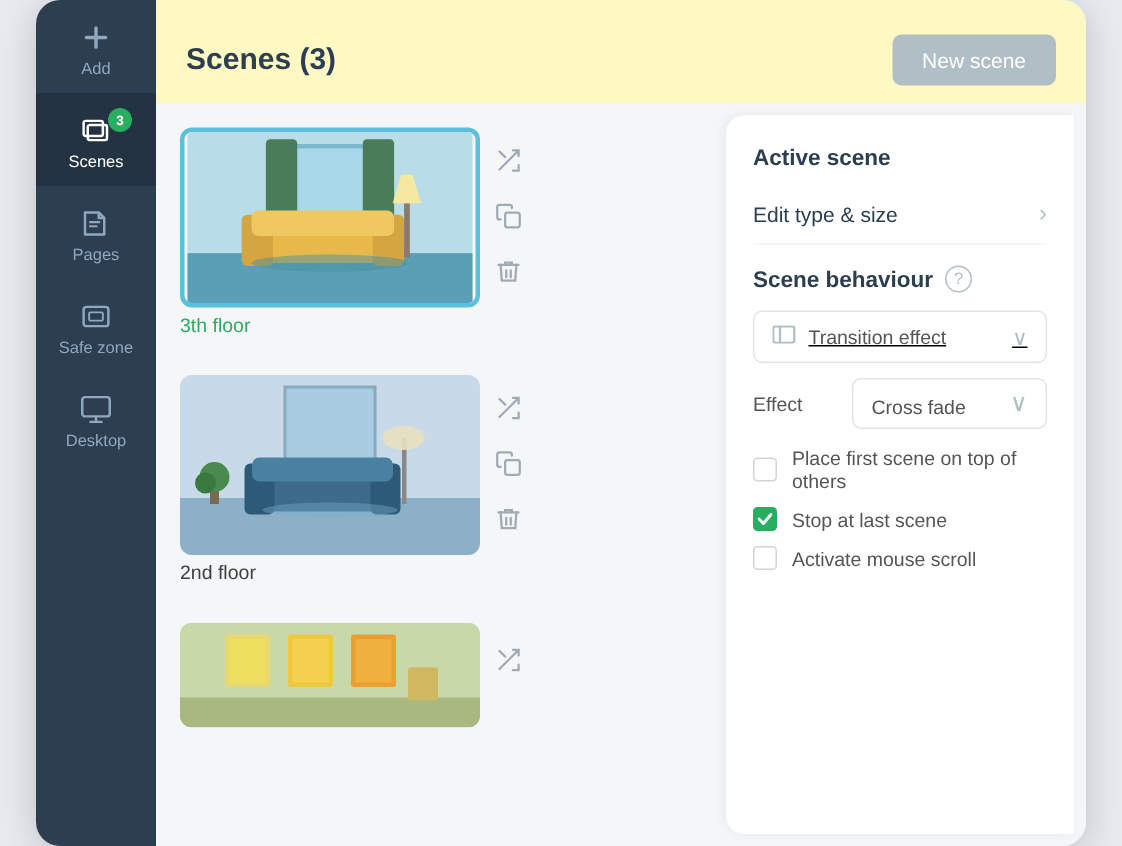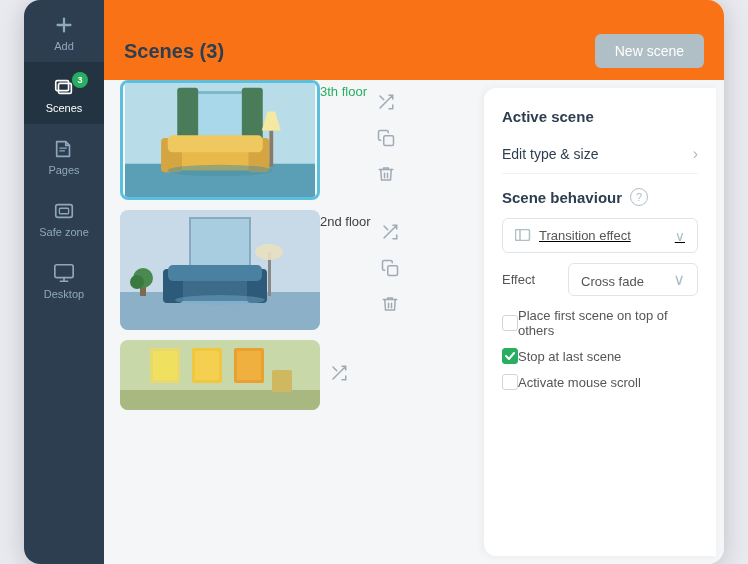--- a/index.html
+++ b/index.html
@@ -66,22 +66,22 @@
       flex: 1;
       display: flex;
       flex-direction: column;
       background: #f5f6f8;
       overflow: hidden;
     }
     .top-bar {
       display: flex;
       align-items: center;
       justify-content: space-between;
-      padding: 34px 20px 12px;
-      background: #f97316;
+      padding: 23px 20px 12px;
+      background: #fef9c3;
     }
     .top-bar-title {
       font-size: 20px;
       font-weight: 600;
       color: #2c3e50;
     }
     .btn-new-scene {
       background: #b0bec5;
       color: #fff;
       border: none;
@@ -142,21 +142,22 @@
     }
     .scene-name {
       font-size: 13px;
       color: #27ae60;
       margin-top: 4px;
       font-weight: 500;
     }
     .scene-name.default { color: #404040; }
     .scene-block {
       display: flex;
-      flex-direction: row;
+      flex-direction: column;
+      margin-top: 16px;
     }
     
     .right-panel {
       flex: 1;
       background: #fff;
       border-radius: 12px 0 0 12px;
       margin: 8px 8px 8px 0;
       padding: 20px 18px;
       overflow-y: auto;
       box-shadow: -2px 0 8px rgba(0,0,0,0.05);
@@ -248,20 +249,21 @@
       background: #fff;
     }
     .effect-dropdown-label {
       font-size: 13px;
       color: #555;
       flex: 1;
     }
     .checkbox-row {
       display: flex;
       align-items: center;
+      gap: 10px;
       margin-bottom: 10px;
     }
     .checkbox-box {
       width: 16px; height: 16px;
       border: 1.5px solid #d0d5da;
       border-radius: 3px;
       background: #fff;
       flex-shrink: 0;
     }
     .checkbox-box.checked {

